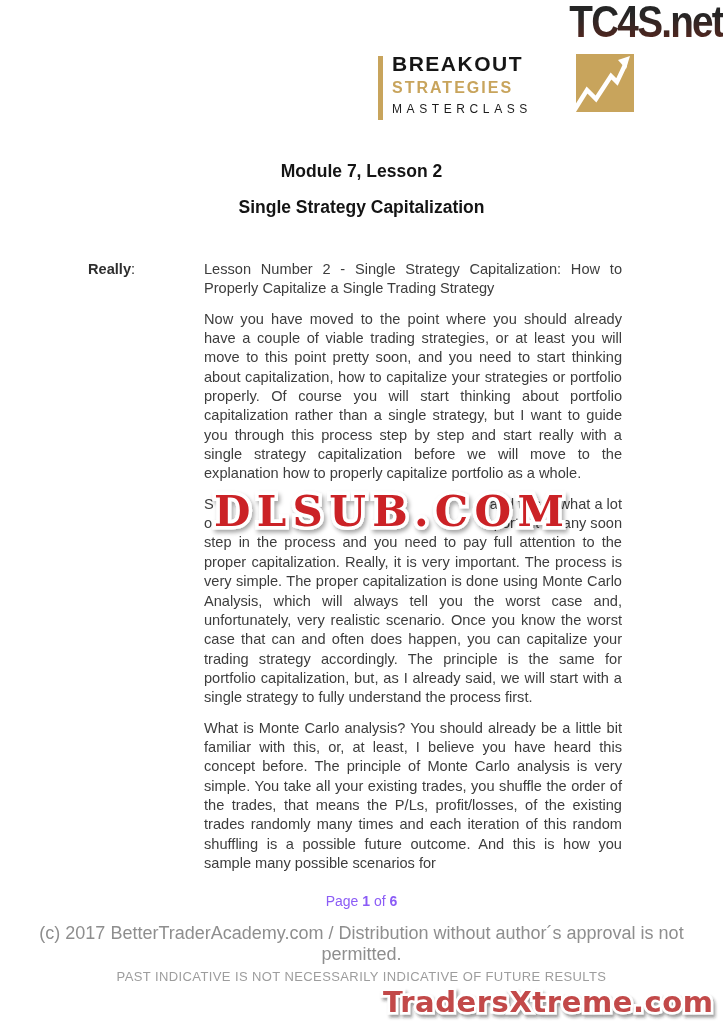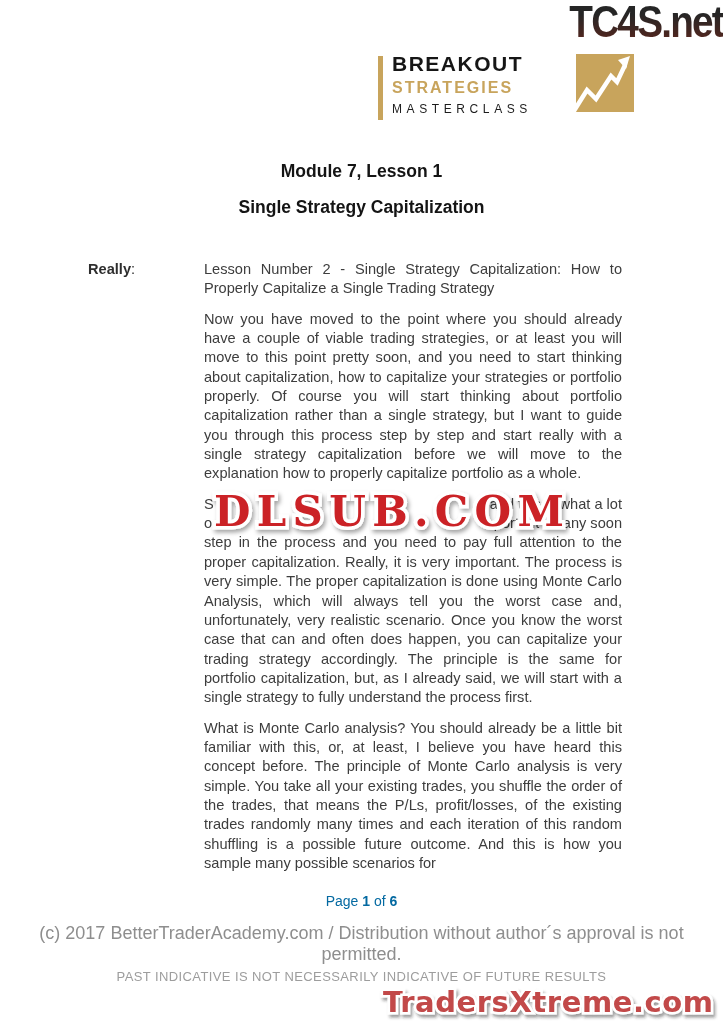--- a/index.html
+++ b/index.html
@@ -36,21 +36,21 @@
   .speaker{position:absolute;left:0;top:1px;font-size:14.6px;color:#2e2e2e;}
   .speaker b{font-weight:bold;}
   .bodycol{margin-left:116px;width:418px;font-size:14.6px;line-height:19.35px;
     text-align:justify;}
   .bodycol p{margin:0 0 11px 0;}
   .fragline{display:flex;justify-content:space-between;height:19.35px;}
   
   .dlsub{position:absolute;left:208px;top:484px;pointer-events:none;}
   
   .pageline{position:absolute;left:0;top:893px;width:723px;text-align:center;
-    font-size:14px;color:#0369a1;}
+    font-size:14px;color:#8b5cf6;}
   .pageline b{font-weight:bold;}
   .copyright{position:absolute;left:0;top:923px;width:723px;text-align:center;
     font-size:18px;color:#8e8e8e;}
   .disclaimer{position:absolute;left:0;width:723px;text-align:center;
     font-size:13px;letter-spacing:0.4px;color:#9d9d9d;}
   .disc1{top:951px;}
   .disc2{top:969px;}
   .tradersx{position:absolute;right:2px;top:982px;pointer-events:none;}
 </style>
 </head>
@@ -67,21 +67,21 @@
       <div class="logo-l2" style="color:#c8a45c;">STRATEGIES</div>
       <div class="logo-l3">MASTERCLASS</div>
     </div>
     <svg class="logo-square" width="64" height="64" viewBox="0 0 64 64">
       <rect x="6" y="2" width="58" height="58" fill="#c8a45c"></rect>
       <path d="M2 62 L17 38 L26 47 L41 24 L47 30 L55 13" fill="none" stroke="#ffffff" stroke-width="4.5" stroke-linejoin="miter"></path>
       <path d="M48 8 L60 4 L56 17 Z" fill="#ffffff"></path>
     </svg>
   </div>
 
-  <div class="doc-title title1">Module 7, Lesson 1</div>
+  <div class="doc-title title1">Module 7, Lesson 2</div>
   <div class="doc-title title2">Single Strategy Capitalization</div>
 
   <div class="transcript">
     <div class="speaker">
       <b>Really</b><span>:</span>
     </div>
     <div class="bodycol">
       <p>Lesson Number 2 - Single Strategy Capitalization: How to Properly Capitalize a Single Trading Strategy</p>
       <p>Now you have moved to the point where you should already have a couple of viable trading strategies, or at least you will move to this point pretty soon, and you need to start thinking about capitalization, how to capitalize your strategies or portfolio properly. Of course you will start thinking about portfolio capitalization rather than a single strategy, but I want to guide you through this process step by step and start really with a single strategy capitalization before we will move to the explanation how to properly capitalize portfolio as a whole.</p>
       <div style="margin:0 0 11px 0;">

